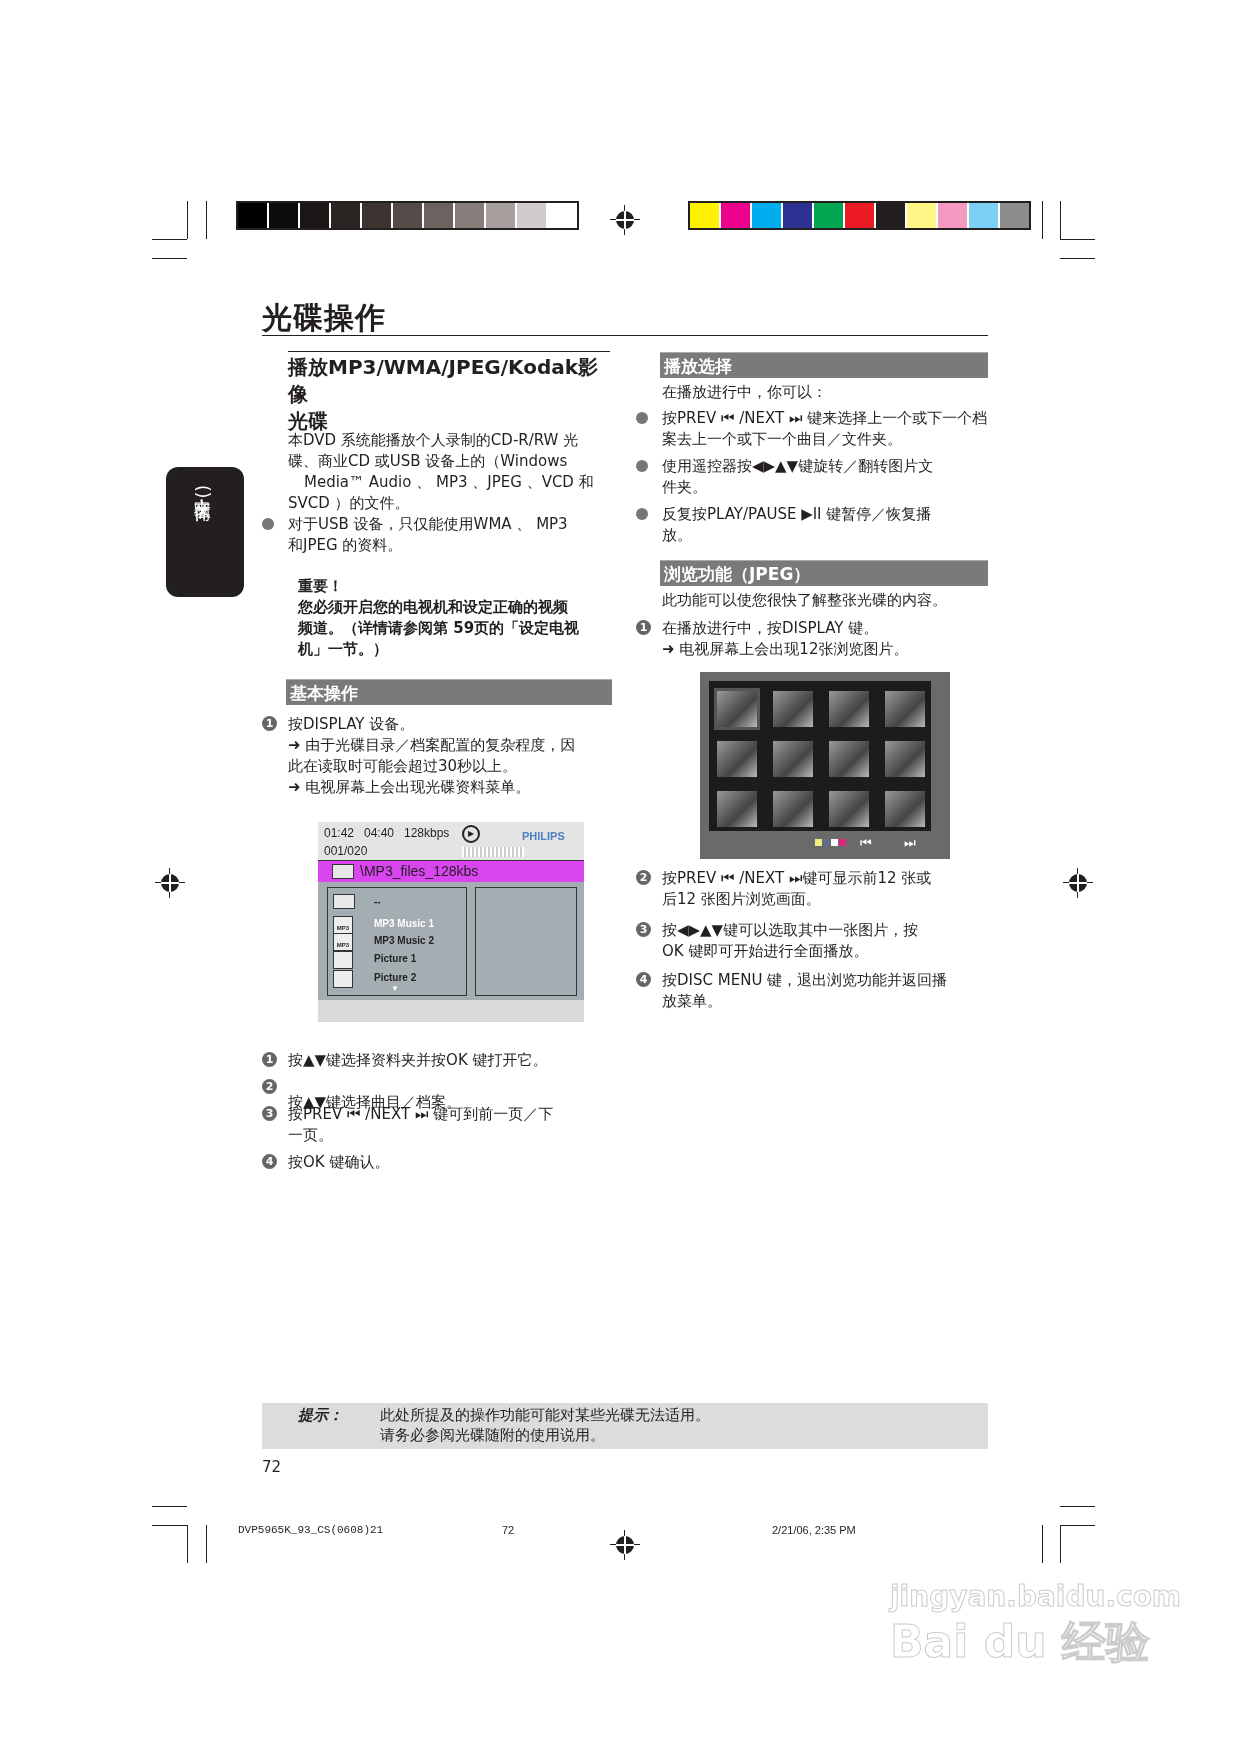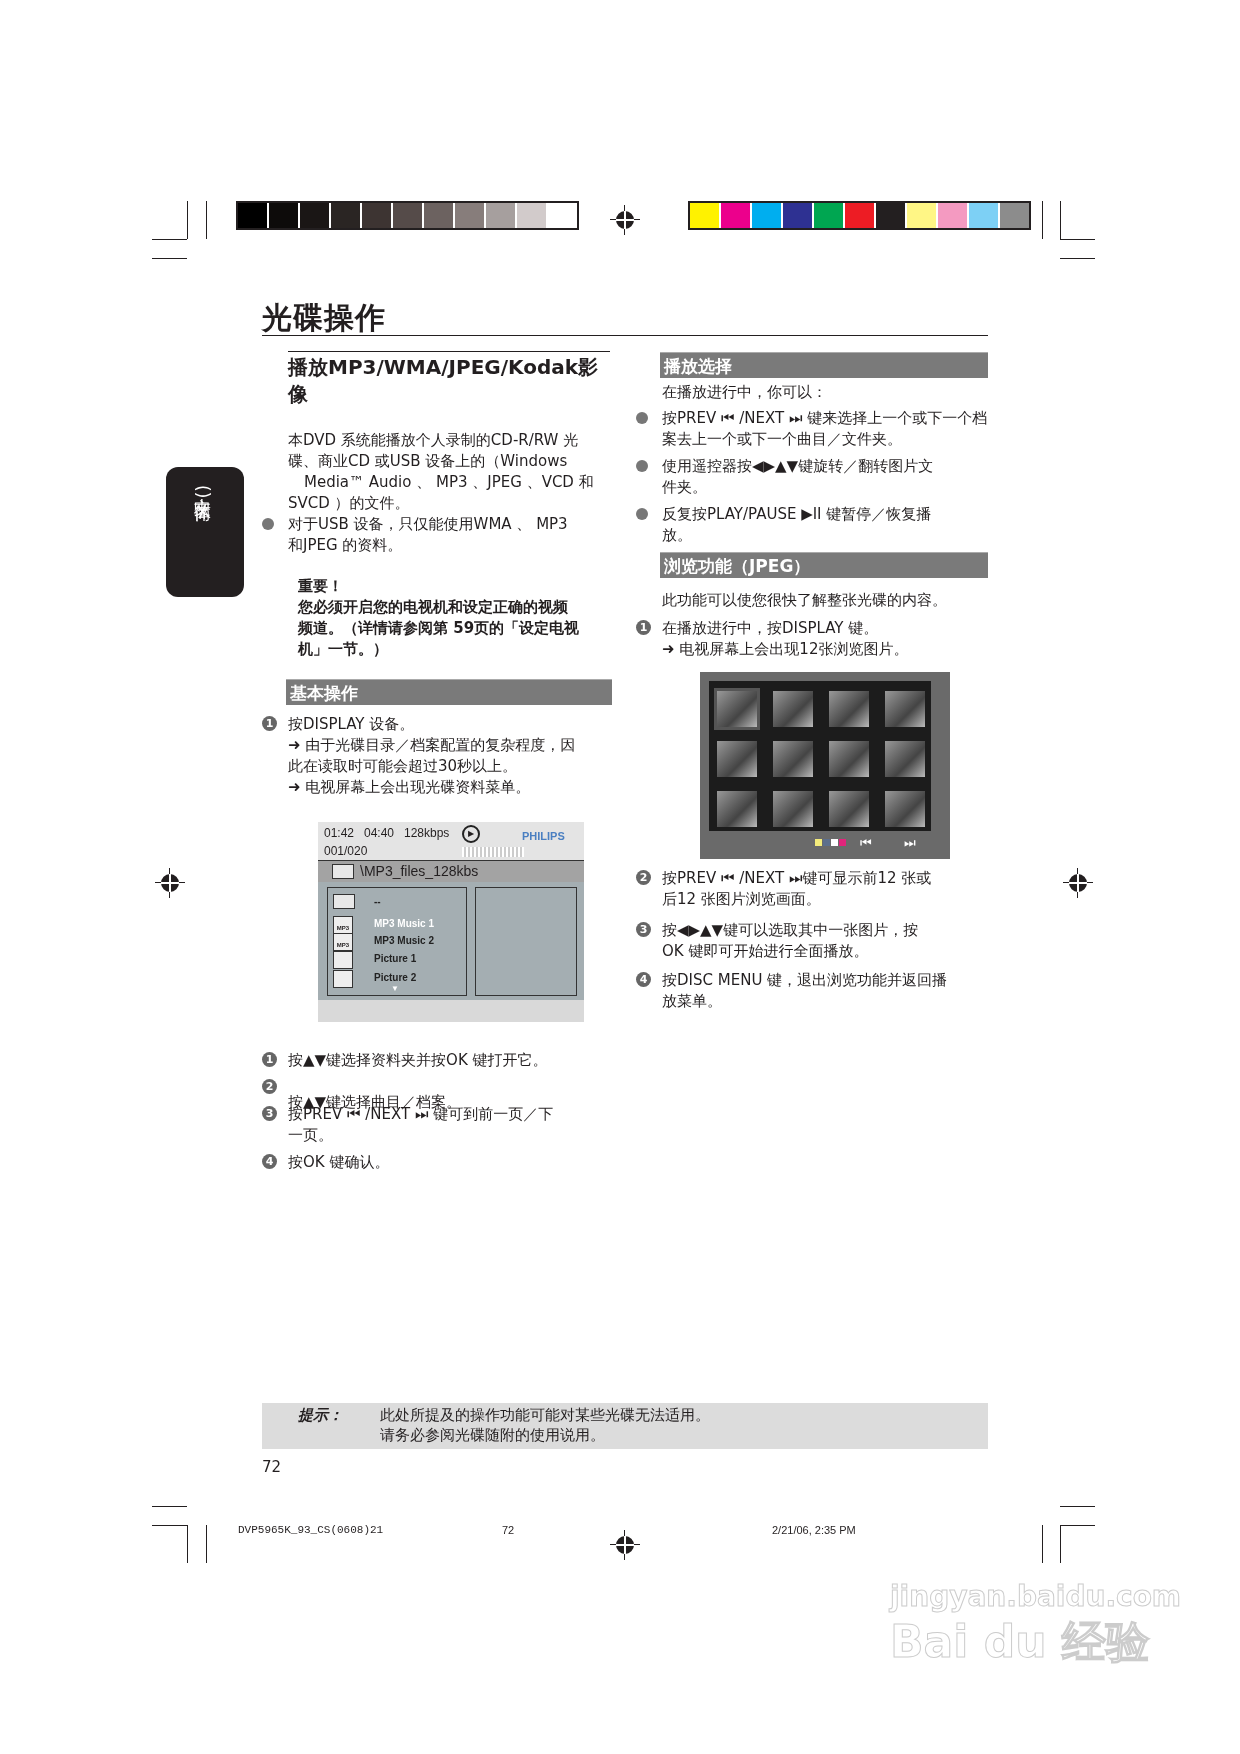--- a/index.html
+++ b/index.html
@@ -28,21 +28,21 @@
   .col{position:absolute;font-size:15px;line-height:21px;}
   .h2{font-size:20px;font-weight:bold;line-height:27px;}
   .sect{background:#7a7a7a;color:#fff;font-weight:bold;font-size:17px;height:26px;line-height:26px;padding-left:4px;box-sizing:border-box;border-top:1px solid #aaa;}
   .bul{position:absolute;width:12px;height:12px;border-radius:50%;background:#777;}
   .num{position:absolute;width:15px;height:15px;border-radius:50%;background:#666;color:#fff;font-size:11px;font-weight:bold;text-align:center;line-height:15px;}
   .ln{position:absolute;white-space:nowrap;}
 
   
   .menu{left:318px;top:822px;width:266px;height:200px;background:#d9d9d9;font-family:"Liberation Sans",sans-serif;}
   .menu .top{position:absolute;left:0;top:0;width:266px;height:38px;background:#e4e4e4;border-bottom:1px solid #333;}
-  .menu .path{position:absolute;left:0;top:39px;width:266px;height:21px;background:#a3a3a3;}
+  .menu .path{position:absolute;left:0;top:39px;width:266px;height:21px;background:#d946ef;}
   .menu .body{position:absolute;left:0;top:60px;width:266px;height:118px;background:#a4aeb2;}
   .menu .pane{position:absolute;border:1px solid #333;}
   .folder{position:absolute;width:20px;height:13px;border:1px solid #333;background:#e8e8e8;}
   .fic{position:absolute;width:18px;height:16px;border:1px solid #333;background:#eee;font-size:6px;font-weight:bold;text-align:center;line-height:22px;}
   .fitem{position:absolute;left:46px;font-size:10px;font-weight:bold;color:#222;}
 
   
   .browser{left:700px;top:672px;width:250px;height:187px;background:#6a6a6a;}
   .browser .grid{position:absolute;left:9px;top:9px;width:222px;height:150px;background:#1c1c1c;}
   .thumb{position:absolute;width:40px;height:36px;background:linear-gradient(135deg,#999,#444 60%,#bbb);}
@@ -132,20 +132,21 @@
 <div class="abs title-rule"></div>
 
 <div class="abs lang-tab">
     <span>中文(简体)</span>
   </div>
 
 <div class="col" style="left:262px;top:350px;width:350px;height:830px;">
   <div class="abs" style="left:26px;top:1px;width:322px;height:1px;background:#231f20;"></div>
   <div class="abs h2" style="left:26px;top:4px;">
     <div>播放MP3/WMA/JPEG/Kodak影像</div>
+    <div>光碟</div>
   </div>
   <div class="ln" style="left:26px;top:80px;">本DVD 系统能播放个人录制的CD-R/RW 光</div>
   <div class="ln" style="left:26px;top:101px;">碟、商业CD 或USB 设备上的（Windows</div>
   <div class="ln" style="left:42px;top:122px;">Media™ Audio 、 MP3 、JPEG 、VCD 和</div>
   <div class="ln" style="left:26px;top:143px;">SVCD ）的文件。</div>
   <div class="bul" style="left:0;top:168px;"></div>
   <div class="ln" style="left:26px;top:164px;">对于USB 设备，只仅能使用WMA 、 MP3</div>
   <div class="ln" style="left:26px;top:185px;">和JPEG 的资料。</div>
 
   <div class="abs" style="left:36px;top:226px;font-weight:bold;line-height:21px;">
@@ -214,21 +215,21 @@
   <div class="bul" style="left:0;top:60px;"></div>
   <div class="ln" style="left:26px;top:56px;">按PREV ⏮ /NEXT ⏭ 键来选择上一个或下一个档</div>
   <div class="ln" style="left:26px;top:77px;">案去上一个或下一个曲目／文件夹。</div>
   <div class="bul" style="left:0;top:108px;"></div>
   <div class="ln" style="left:26px;top:104px;">使用遥控器按◀▶▲▼键旋转／翻转图片文</div>
   <div class="ln" style="left:26px;top:125px;">件夹。</div>
   <div class="bul" style="left:0;top:156px;"></div>
   <div class="ln" style="left:26px;top:152px;">反复按PLAY/PAUSE ▶II 键暂停／恢复播</div>
   <div class="ln" style="left:26px;top:173px;">放。</div>
 
-  <div class="abs sect" style="left:24px;top:200px;width:328px;">浏览功能（JPEG）</div>
+  <div class="abs sect" style="left:24px;top:208px;width:328px;">浏览功能（JPEG）</div>
   <div class="ln" style="left:26px;top:238px;">此功能可以使您很快了解整张光碟的内容。</div>
   <div class="num" style="left:0;top:268px;">1</div>
   <div class="ln" style="left:26px;top:266px;">在播放进行中，按DISPLAY 键。</div>
   <div class="ln" style="left:26px;top:287px;">➜ 电视屏幕上会出现12张浏览图片。</div>
 </div>
 
 <div class="abs browser">
   <div class="grid" id="thumbgrid">
       <div class="thumb" style="left: 8px; top: 10px; outline: rgb(85, 85, 85) solid 3px;"></div>
       <div class="thumb" style="left: 64px; top: 10px;"></div>

